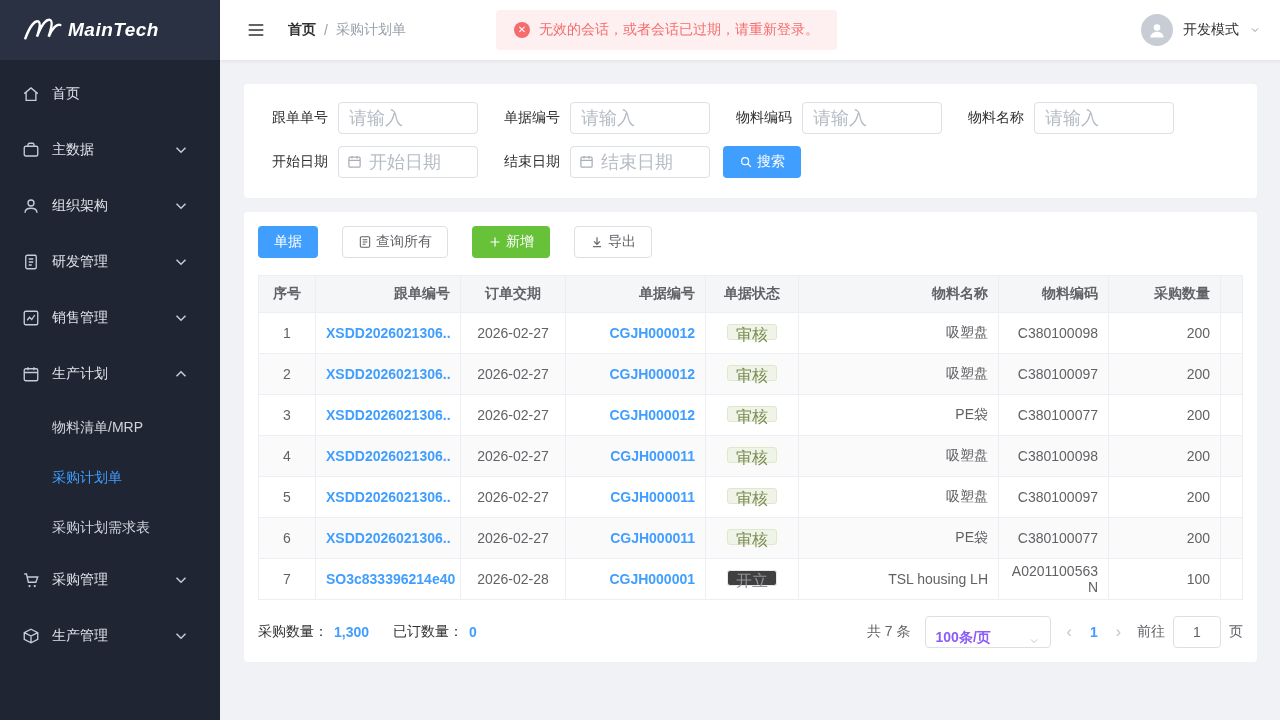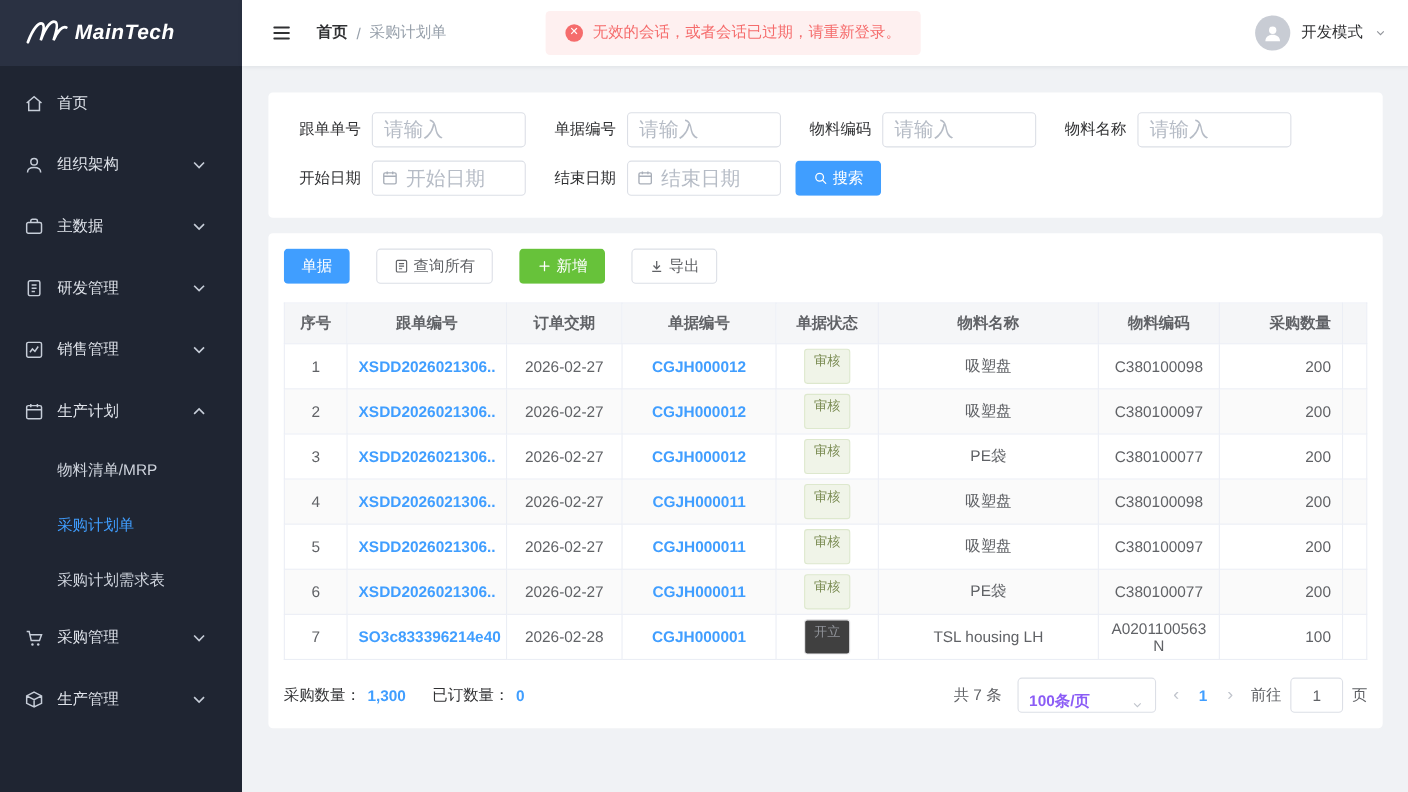--- a/index.html
+++ b/index.html
@@ -59,22 +59,22 @@
 
   
   .table-card { padding:14px; }
   .toolbar { display:flex; align-items:center; gap:24px; margin-bottom:17px; }
   table { border-collapse:collapse; table-layout:fixed; width:984px; }
   th,td { border:1px solid #ebeef5; font-size:14px; padding:0 10px; overflow:hidden; }
   thead th { height:37px; background:#f5f6f8; color:#606266; font-weight:bold; }
   tbody td { height:41px; color:#606266; word-break:break-all; }
   tbody tr.stripe td { background:#fafafa; }
   td.link, .link { color:#409eff; font-weight:bold; white-space:nowrap; }
-  .al-c { text-align:center; } .al-l { text-align:center; } .al-r { text-align:right; }
-  .tag { display:inline-block; height:32px; line-height:20px; padding:0 8px; font-size:12px; border-radius:3px; border:1px solid; }
+  .al-c { text-align:center; } .al-l { text-align:right; } .al-r { text-align:right; }
+  .tag { display:inline-block; height:16px; line-height:20px; padding:0 8px; font-size:16px; border-radius:3px; border:1px solid; }
   .tag-success { background:#f0f4e8; border-color:#dde8cd; color:#7a8b52; }
   .tag-info { background:#404040; border-color:#e9e9eb; color:#909399; }
 
   
   .tfoot { display:flex; align-items:center; margin-top:16px; }
   .sum { display:flex; align-items:center; gap:6px; color:#303133; }
   .sum .num { color:#409eff; font-weight:bold; margin-right:18px; }
   .pager { margin-left:auto; display:flex; align-items:center; gap:14px; color:#606266; }
   .total-txt { color:#606266; }
   .pg-select { width:126px; height:32px; border:1px solid #dcdfe6; border-radius:4px; display:flex; align-items:flex-end; padding:0 10px; color:#8b5cf6; cursor:pointer;font-weight:bold; }
@@ -99,39 +99,39 @@
         <span class="icon ">
           <svg viewBox="0 0 24 24">
             <path d="M3 11.5L12 4l9 7.5M5.5 10v10.5h13V10" fill="none" stroke="currentColor" stroke-width="1.8"></path>
           </svg>
         </span>
         <span class="menu-label">首页</span>
       </div>
       <div class="menu-item">
         <span class="icon ">
           <svg viewBox="0 0 24 24">
+            <rect x="3" y="7" width="18" height="13" rx="2" fill="none" stroke="currentColor" stroke-width="1.8"></rect>
+            <path d="M8 7V5a2 2 0 012-2h4a2 2 0 012 2v2" fill="none" stroke="currentColor" stroke-width="1.8"></path>
+          </svg>
+        </span>
+        <span class="menu-label">主数据</span>
+        <span class="icon chev">
+          <svg viewBox="0 0 24 24">
+            <path d="M6 9l6 6 6-6" fill="none" stroke="currentColor" stroke-width="2"></path>
+          </svg>
+        </span>
+      </div>
+      <div class="menu-item">
+        <span class="icon ">
+          <svg viewBox="0 0 24 24">
             <circle cx="12" cy="8" r="4" fill="none" stroke="currentColor" stroke-width="1.8"></circle>
             <path d="M4 21c0-4 3.6-6 8-6s8 2 8 6" fill="none" stroke="currentColor" stroke-width="1.8"></path>
           </svg>
         </span>
         <span class="menu-label">组织架构</span>
-        <span class="icon chev">
-          <svg viewBox="0 0 24 24">
-            <path d="M6 9l6 6 6-6" fill="none" stroke="currentColor" stroke-width="2"></path>
-          </svg>
-        </span>
-      </div>
-      <div class="menu-item">
-        <span class="icon ">
-          <svg viewBox="0 0 24 24">
-            <rect x="3" y="7" width="18" height="13" rx="2" fill="none" stroke="currentColor" stroke-width="1.8"></rect>
-            <path d="M8 7V5a2 2 0 012-2h4a2 2 0 012 2v2" fill="none" stroke="currentColor" stroke-width="1.8"></path>
-          </svg>
-        </span>
-        <span class="menu-label">主数据</span>
         <span class="icon chev">
           <svg viewBox="0 0 24 24">
             <path d="M6 9l6 6 6-6" fill="none" stroke="currentColor" stroke-width="2"></path>
           </svg>
         </span>
       </div>
       <div class="menu-item">
         <span class="icon ">
           <svg viewBox="0 0 24 24">
             <rect x="5" y="3" width="14" height="18" rx="2" fill="none" stroke="currentColor" stroke-width="1.8"></rect>

